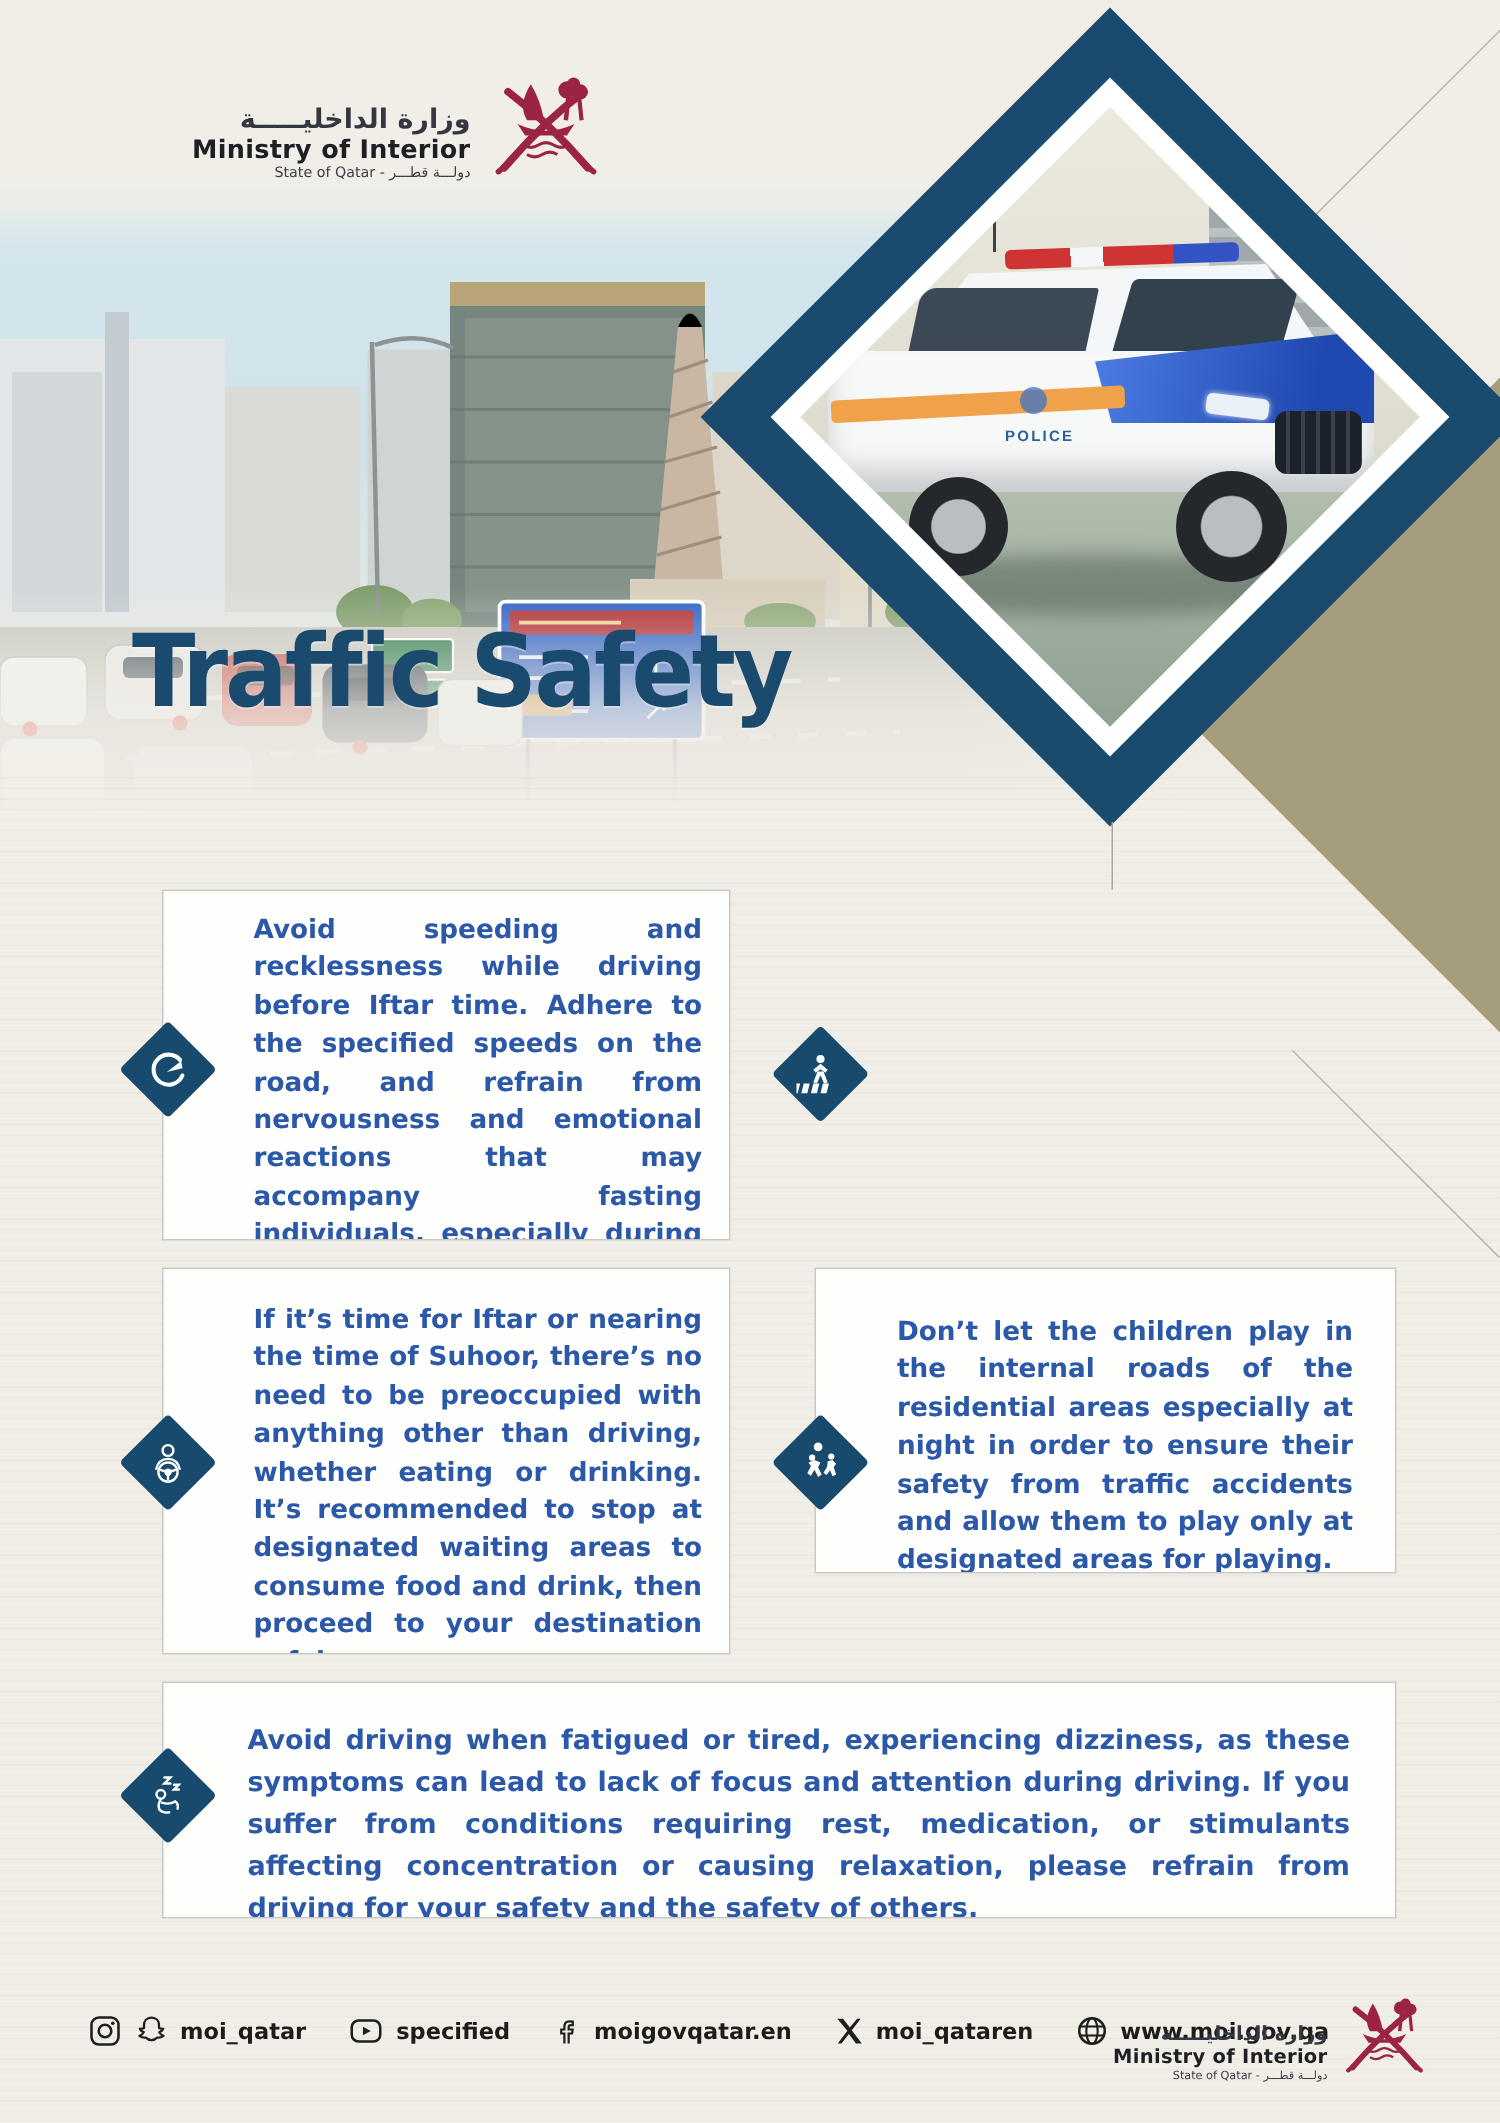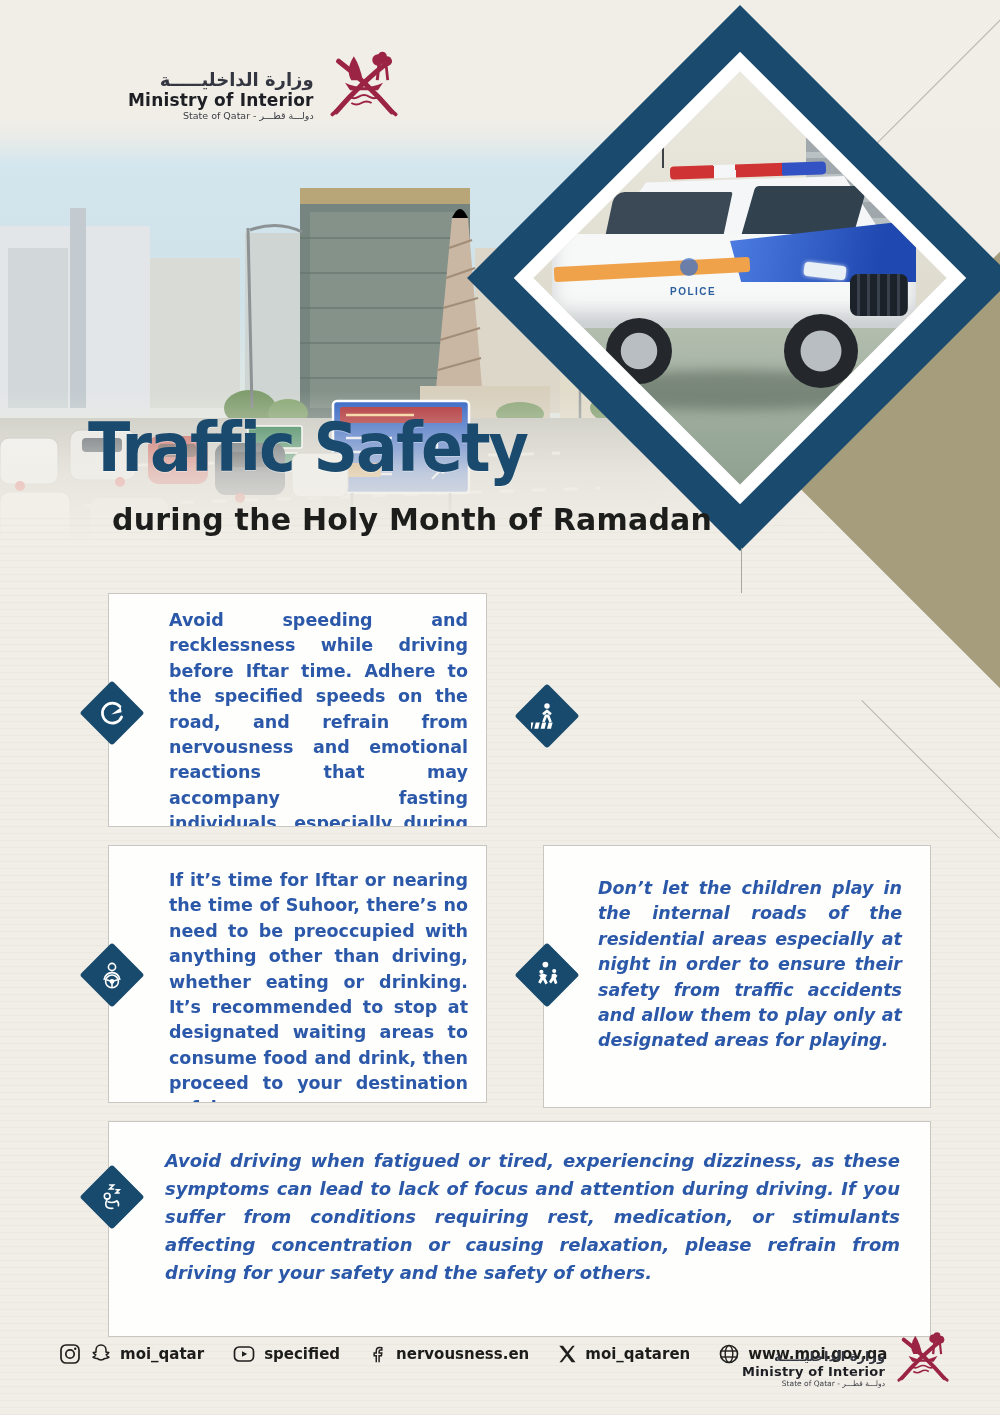--- a/index.html
+++ b/index.html
@@ -78,22 +78,22 @@
          letter-spacing:-2px;transform:scaleY(1.08);transform-origin:left top;z-index:4;
          text-shadow:0 1px 0 rgba(255,255,255,.35);}
   .subtitle{position:absolute;left:112px;top:502px;margin:0;font-size:30px;font-weight:bold;color:#1d1d1b;
             letter-spacing:.2px;z-index:4;}
   
   .tip-box{position:absolute;background:#fefefd;border:1px solid #c8c7c1;box-sizing:border-box;
            overflow:hidden;z-index:4;}
   .box1{left:108px;top:593px;width:379px;height:234px;padding:14px 18px 10px 60px;}
   .box2{left:543px;top:593px;width:388px;height:234px;padding:46px 28px 10px 54px;}
   .box3{left:108px;top:845px;width:379px;height:258px;padding:22px 18px 10px 60px;}
-  .box4{left:543px;top:845px;width:388px;height:263px;padding:30px 28px 10px 54px;font-style:italic;}
-  .box5{left:108px;top:1121px;width:823px;height:216px;padding:25px 30px 10px 56px;font-style:italic;}
+  .box4{left:543px;top:845px;width:388px;height:204px;padding:30px 28px 10px 54px;}
+  .box5{left:108px;top:1121px;width:823px;height:158px;padding:25px 30px 10px 56px;}
   .tip-text{margin:0;color:#2b58a8;font-weight:bold;font-size:17.5px;line-height:1.45;text-align:justify;}
   .box5 .tip-text{font-size:18px;line-height:1.55;}
   .tip-icon{position:absolute;width:46px;height:46px;background:#174a6d;transform:rotate(45deg);
             z-index:5;display:flex;align-items:center;justify-content:center;border-radius:3px;}
   .tip-icon svg{transform:rotate(-45deg);}
   .i1{left:89px;top:690px;}
   .i2{left:524px;top:693px;}
   .i3{left:89px;top:952px;}
   .i4{left:524px;top:952px;}
   .i5{left:89px;top:1174px;}
@@ -263,21 +263,20 @@
         <circle cx="44.5" cy="8" r="3.5"></circle>
       </g>
       <g stroke="#9b2444" stroke-width="1.6" fill="none">
         <path d="M18 40 q4 2.5 8 0 q4 -2.5 8 0 q4 2.5 8 0"></path>
         <path d="M20 45 q4 2.5 8 0 q4 -2.5 8 0"></path>
       </g>
     </svg>
   </div>
 
   <h1 class="title">Traffic Safety</h1>
-  <h2 class="subtitle">during the Holy Month of Ramadan</h2>
 
   <div class="tip-box box1">
     <p class="tip-text">Avoid speeding and recklessness while driving before Iftar time. Adhere to the specified speeds on the road, and refrain from nervousness and emotional reactions that may accompany fasting individuals, especially during driving.</p>
   </div>
   <div class="tip-box box3">
     <p class="tip-text">If it’s time for Iftar or nearing the time of Suhoor, there’s no need to be preoccupied with anything other than driving, whether eating or drinking. It’s recommended to stop at designated waiting areas to consume food and drink, then proceed to your destination safely.</p>
   </div>
   <div class="tip-box box4">
     <p class="tip-text">Don’t let the children play in the internal roads of the residential areas especially at night in order to ensure their safety from traffic accidents and allow them to play only at designated areas for playing.</p>
   </div>
@@ -357,21 +356,21 @@
       <svg width="26" height="24" viewBox="0 0 24 24">
         <rect x="2.5" y="5" width="19" height="14" rx="4.5" stroke="#1f1f1d" stroke-width="1.7" fill="none"></rect>
         <path d="M10 9.2 L15.2 12 L10 14.8 Z" fill="#1f1f1d"></path>
       </svg>
       <span class="handle">specified</span>
     </div>
     <div class="social-item">
       <svg width="22" height="24" viewBox="0 0 24 24">
         <path d="M13.2 21 v-7.2 h2.5 l.4 -2.9 h-2.9 V9.2 c0 -.9 .4 -1.5 1.6 -1.5 h1.4 V5.2 c-.6 -.1 -1.5 -.2 -2.3 -.2 -2.3 0 -3.8 1.4 -3.8 3.9 v2 H7.8 v2.9 h2.3 V21" stroke="#1f1f1d" stroke-width="1.6" fill="none"></path>
       </svg>
-      <span class="handle">nervousness.en</span>
+      <span class="handle">moigovqatar.en</span>
     </div>
     <div class="social-item">
       <svg width="22" height="24" viewBox="0 0 24 24">
         <path d="M3.5 3 h4.2 l4.9 6.5 L17.9 3 h2.6 l-6.5 8.4 L21.3 21 h-4.2 l-5.2 -6.9 L6.5 21 H3.8 l7 -9.1 z" fill="#1f1f1d"></path>
       </svg>
       <span class="handle">moi_qataren</span>
     </div>
     <div class="social-item">
       <svg width="24" height="24" viewBox="0 0 24 24">
         <circle cx="12" cy="12" r="8.5" stroke="#1f1f1d" stroke-width="1.7" fill="none"></circle>

